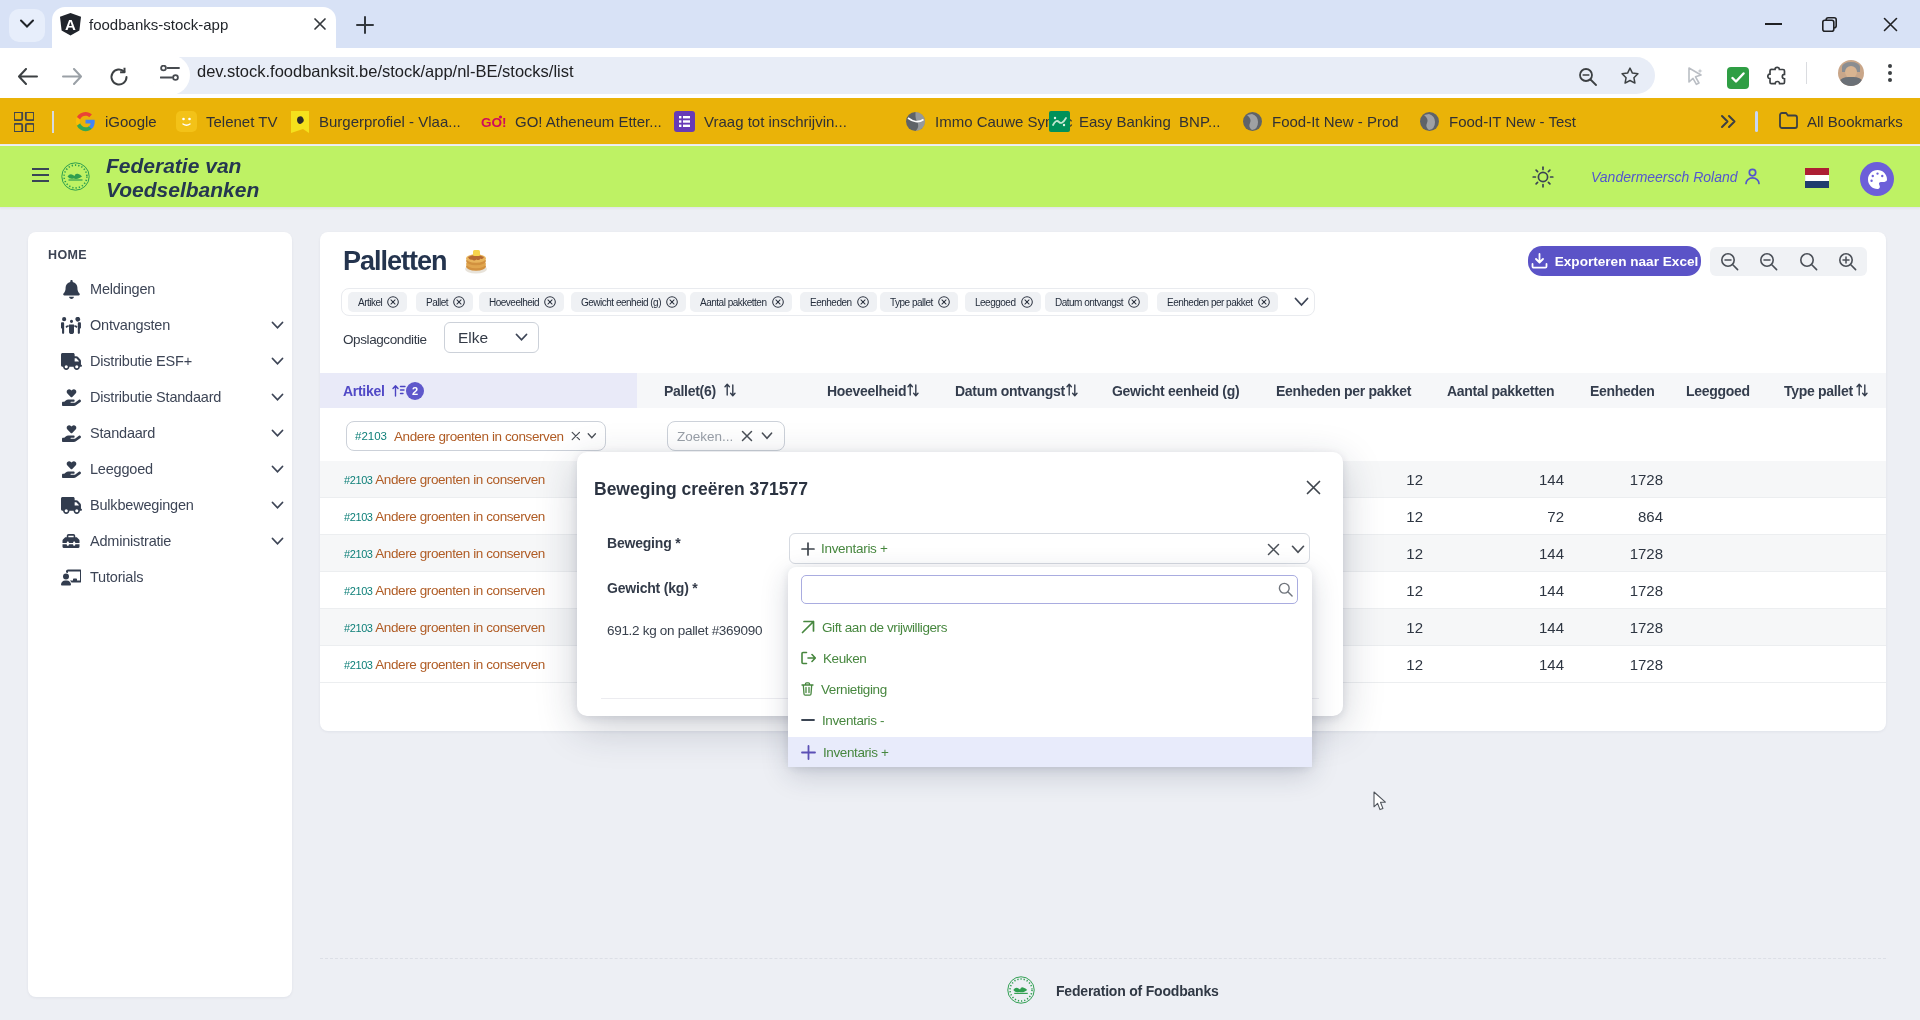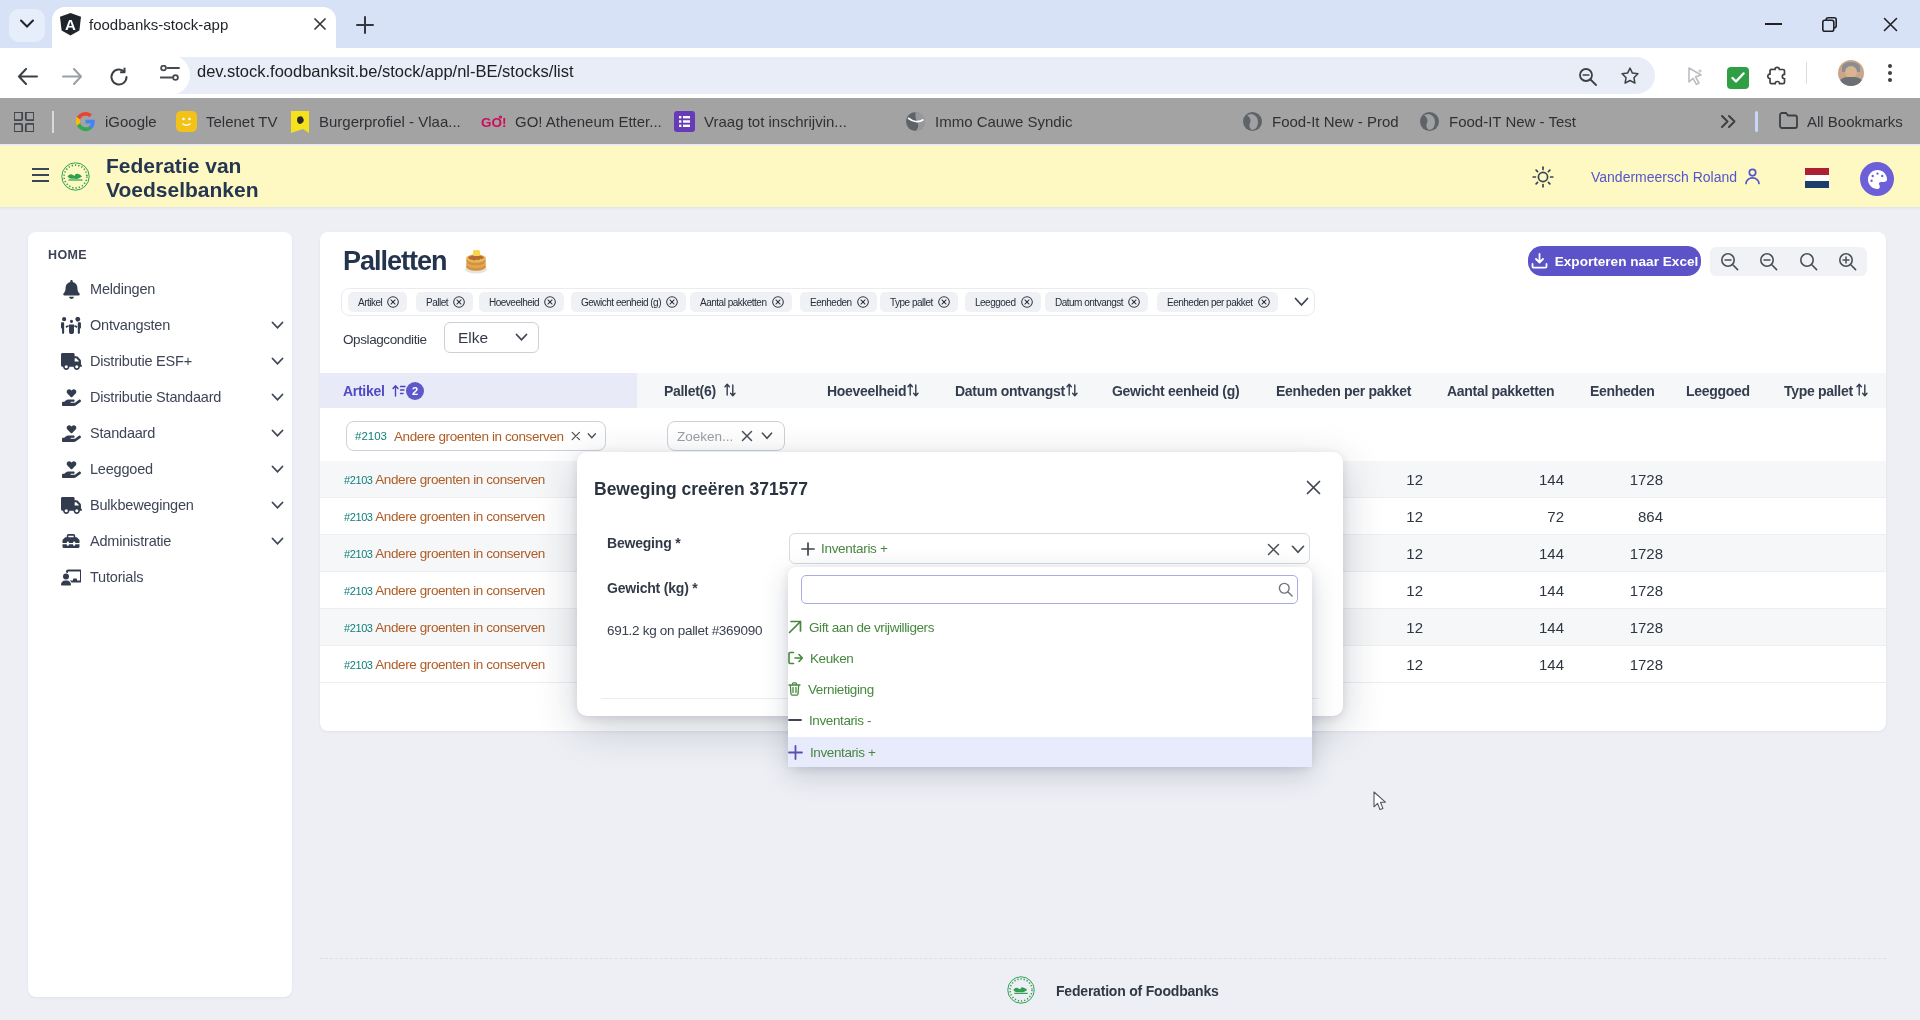--- a/index.html
+++ b/index.html
@@ -12,26 +12,26 @@
   .tabstrip { position:absolute; left:0; top:0; width:1920px; height:48px; background:#d8e2f6; }
   .tabsearch { position:absolute; left:9px; top:9px; width:36px; height:33px; border-radius:10px; background:#e7eefb; }
   .tab { position:absolute; left:52px; top:7px; width:284px; height:41px; background:#fff; border-radius:13px 13px 0 0; }
   .tabtitle { position:absolute; left:89px; top:16px; font-size:15px; color:#1f2328; }
   .newtab { position:absolute; left:352px; top:12px; width:26px; height:26px; }
 
   .toolbar { position:absolute; left:0; top:48px; width:1920px; height:50px; background:#fff; }
   .omnibox { position:absolute; left:151px; top:9px; width:1504px; height:37px; border-radius:19px; background:#e8edf7; }
   .urltxt { position:absolute; left:197px; top:14px; font-size:16.5px; color:#202124; }
 
-  .bookmarks { position:absolute; left:0; top:98px; width:1920px; height:47px; background:#a3a3a3; border-bottom:1px solid #e8eaed; }
+  .bookmarks { position:absolute; left:0; top:98px; width:1920px; height:47px; background:#eab308; border-bottom:1px solid #e8eaed; }
   .bm { position:absolute; top:0; height:47px; display:flex; align-items:center; font-size:15px; color:#303135; }
   .bm .bmi { margin-right:9px; display:flex; }
 
   
-  .appheader { position:absolute; left:0; top:146px; width:1920px; height:62px; background:#fef9c3; border-bottom:1px solid #e3e5ea; box-shadow:0 1px 2px rgba(0,0,0,.04); }
+  .appheader { position:absolute; left:0; top:146px; width:1920px; height:62px; background:#bef264; border-bottom:1px solid #e3e5ea; box-shadow:0 1px 2px rgba(0,0,0,.04);font-style:italic; }
   .apptitle { position:absolute; left:106px; top:8px; font-size:21px; line-height:24px; font-weight:600; color:#253750; }
 
   
   .sidebar { position:absolute; left:28px; top:232px; width:264px; height:765px; background:#fff; border-radius:8px; box-shadow:0 1px 3px rgba(20,30,60,.06); }
   .sbhead { position:absolute; left:20px; top:16px; font-size:12.5px; font-weight:700; color:#3d4454; letter-spacing:.4px; }
   .sbitem { position:absolute; left:0; width:264px; height:36px; }
   .sbitem .ictr { position:absolute; left:32px; top:50%; transform:translateY(-50%); width:22px; height:22px; display:flex; align-items:center; justify-content:center; }
   .sbitem .lbl { position:absolute; left:62px; top:50%; transform:translateY(-50%); font-size:14.5px; letter-spacing:-0.2px; color:#3d4556; }
   .sbitem .chev { position:absolute; left:243px; top:50%; transform:translateY(-50%); }
 
@@ -59,21 +59,21 @@
 
   
   .modal { position:absolute; left:577px; top:452px; width:766px; height:264px; background:#fff; border-radius:10px; box-shadow:0 12px 40px rgba(30,40,70,.22), 0 2px 8px rgba(30,40,70,.12); }
   .mtitle { position:absolute; left:17px; top:27px; font-size:17.5px; font-weight:700; color:#2b3341; }
   .mlabel { position:absolute; left:30px; font-size:14px; letter-spacing:-0.2px; font-weight:700; color:#333b49; }
   .mselect { position:absolute; left:212px; top:81px; width:521px; height:31px; border:1px solid #d6dae1; border-radius:6px; }
   .green { color:#47873f; }
 
   .dropdown { position:absolute; left:788px; top:567px; width:524px; height:200px; background:#fff; border-radius:8px; box-shadow:0 8px 28px rgba(30,40,70,.18), 0 2px 8px rgba(30,40,70,.10); }
   .dsearch { position:absolute; left:13px; top:8px; width:497px; height:29px; border:1.5px solid #a9ace0; border-radius:5px; background:#fff; }
-  .dopt { position:absolute; left:0; width:524px; height:30px; display:flex; align-items:center; gap:7px; font-size:13.5px; letter-spacing:-0.4px; }
+  .dopt { position:absolute; left:0; width:524px; height:30px; display:flex; align-items:center; padding-left:13px; gap:7px; font-size:13.5px; letter-spacing:-0.4px; }
   .dopt .otxt { color:#47873f; }
 
   
   .mainfooter { position:absolute; left:320px; top:958px; width:1566px; height:62px; border-top:1px dashed #dcdfe6; }
 </style>
 </head>
 <body>
 <div id="s">
 
   <div class="tabstrip">
@@ -222,20 +222,31 @@
     </div>
     <div class="bm" style="left:905px">
       <span class="bmi">
           <svg width="21" height="21" viewBox="0 0 21 21">
             <circle cx="10.5" cy="10.5" r="9.5" fill="#5f6368"></circle>
             <path d="M10.5 1 a9.5 9.5 0 0 1 0 19 c3 -2.5 3.5 -6 1.5 -9.5 c-2 -3.5 -1.5 -7 -1.5 -9.5 z" fill="#fff" opacity=".35"></path>
             <path d="M3 7 q4 3 7.5 3.5 q4.5 .5 8 -2" stroke="#fff" stroke-width="1.6" fill="none"></path>
           </svg>
         </span>
       Immo Cauwe Syndic
+    </div>
+    <div class="bm" style="left:1049px">
+      <span class="bmi">
+          <svg width="21" height="21" viewBox="0 0 21 21">
+            <rect width="21" height="21" rx="2" fill="#00915a"></rect>
+            <path d="M4 14 q3 -6 6 -3 q3 3 7 -4" stroke="#bfe6cf" stroke-width="1.8" fill="none" stroke-linecap="round"></path>
+            <circle cx="6" cy="7" r="1.2" fill="#dff2e6"></circle>
+            <circle cx="15" cy="14" r="1.2" fill="#dff2e6"></circle>
+          </svg>
+        </span>
+      Easy Banking&nbsp; BNP...
     </div>
     <div class="bm" style="left:1242px">
       <span class="bmi">
           <svg width="21" height="21" viewBox="0 0 21 21">
             <circle cx="10.5" cy="10.5" r="9.5" fill="#5f6368"></circle>
             <path d="M5 4 q5 4 3 8 q-2 4 2 7 q6 -1 6 -8 q0 -6 -6 -8 z" fill="#fff" opacity=".4"></path>
           </svg>
         </span>
       Food-It New - Prod
     </div>

